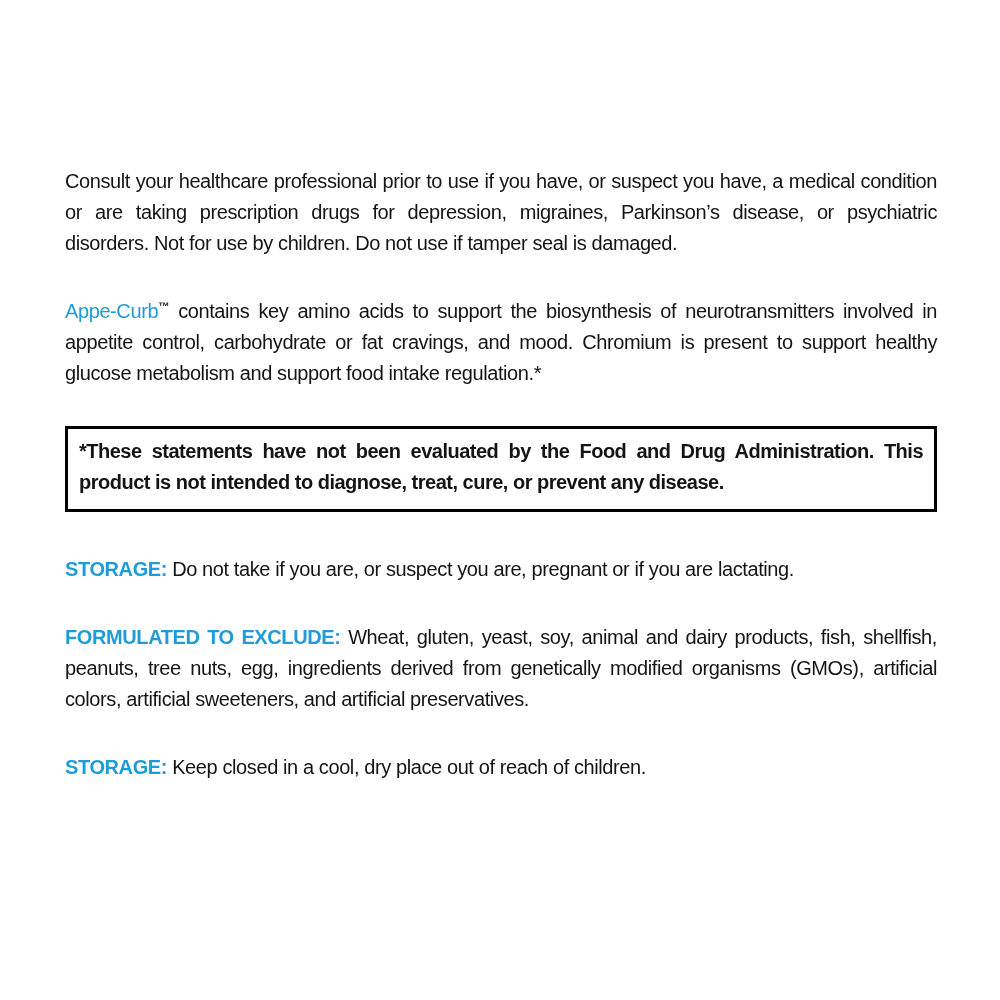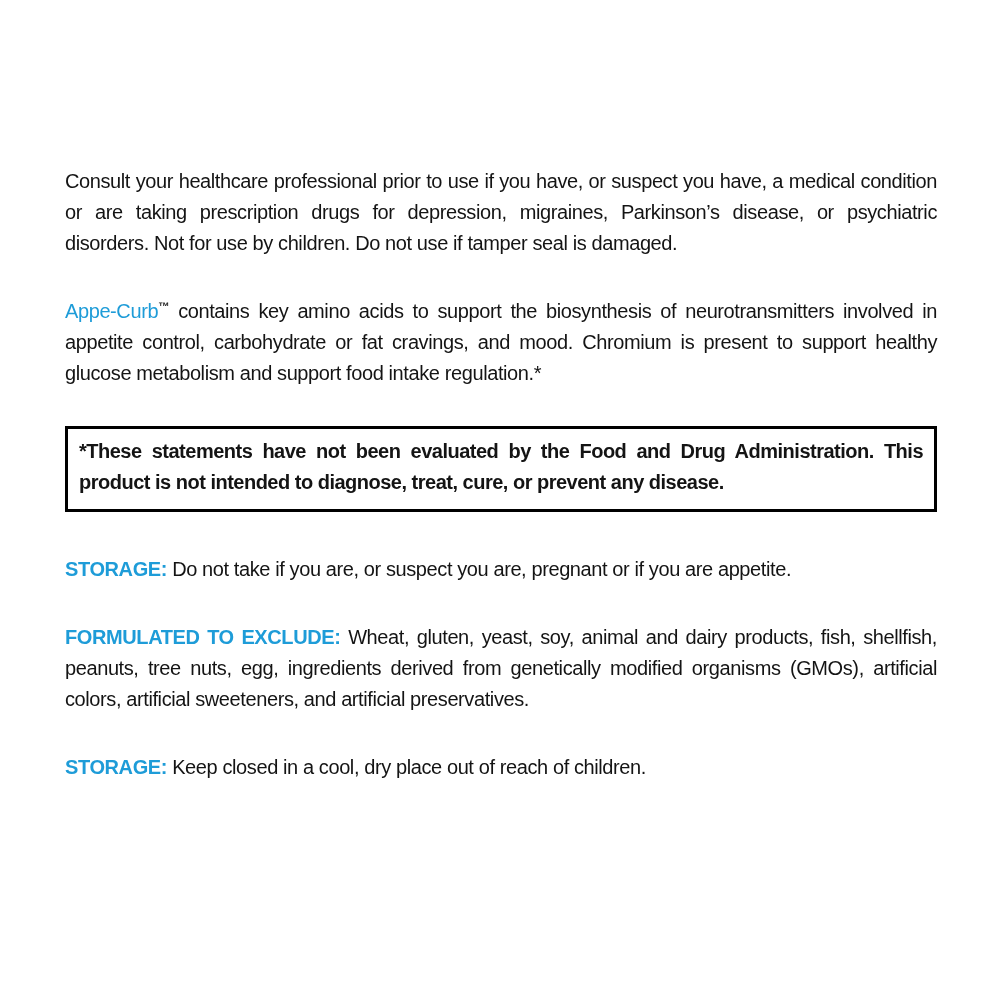--- a/index.html
+++ b/index.html
@@ -72,21 +72,21 @@
   </p>
 
   <div class="disclaimer-box">
     <p class="para">
       <span>*These statements have not been evaluated by the Food and Drug Administration. This product is not intended to diagnose, treat, cure, or prevent any disease.</span>
     </p>
   </div>
 
   <p class="para">
     <span class="lead">STORAGE:</span>
-    <span>Do not take if you are, or suspect you are, pregnant or if you are appetite.</span>
+    <span>Do not take if you are, or suspect you are, pregnant or if you are lactating.</span>
   </p>
 
   <p class="para">
     <span class="lead">FORMULATED TO EXCLUDE:</span>
     <span>Wheat, gluten, yeast, soy, animal and dairy products, fish, shellfish, peanuts, tree nuts, egg, ingredients derived from genetically modified organisms (GMOs), artificial colors, artificial sweeteners, and artificial preservatives.</span>
   </p>
 
   <p class="para">
     <span class="lead">STORAGE:</span>
     <span>Keep closed in a cool, dry place out of reach of children.</span>

